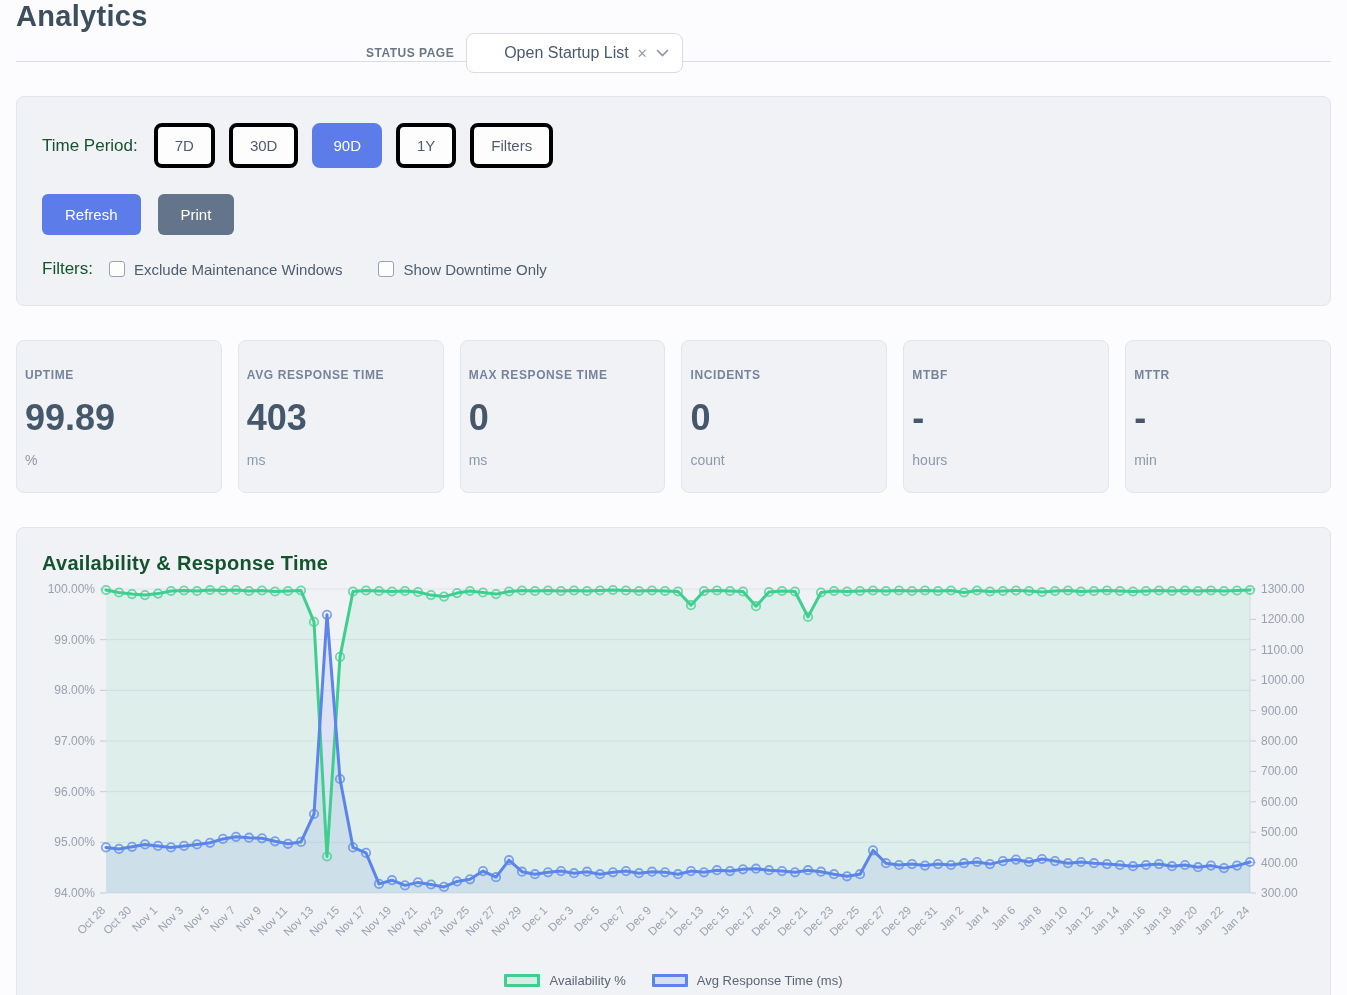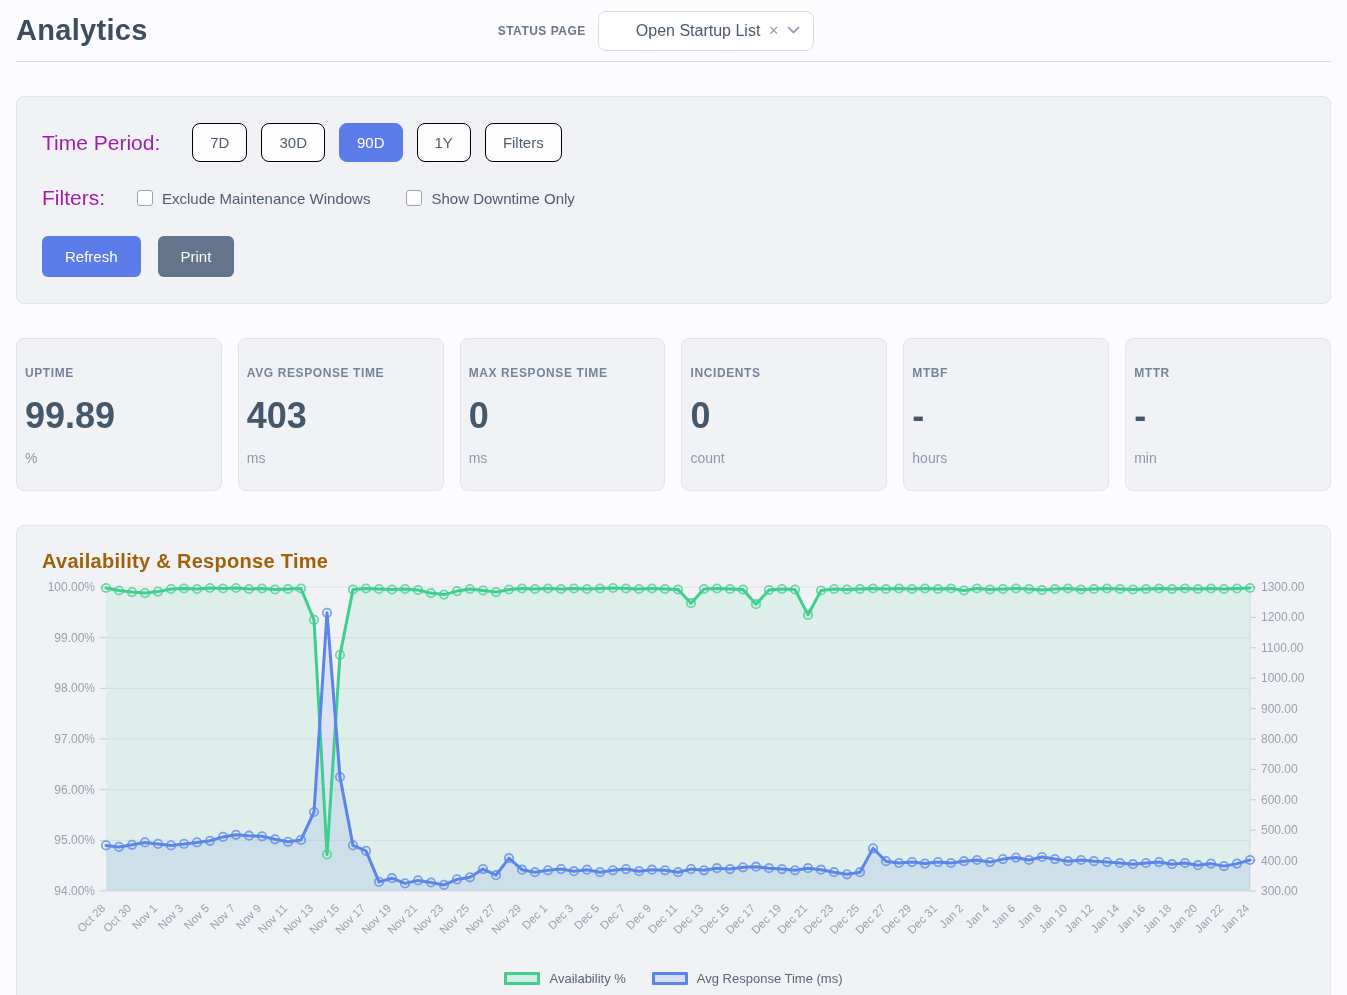--- a/index.html
+++ b/index.html
@@ -5,22 +5,23 @@
   * { box-sizing: border-box; margin: 0; padding: 0; }
   body {
     width: 1347px; height: 995px; margin: 0;
     background: #fcfcfe;
     font-family: "Liberation Sans", "DejaVu Sans", sans-serif;
     color: #45576a; overflow: hidden;
   }
   .page { padding: 0 16px; }
   
   .topbar {
-    display: flex; align-items: center; height: 62px;
+    display: flex; align-items: flex-start; height: 62px;
     border-bottom: 1px solid #d9dce3;
+    flex-direction: column;
   }
   .app-title {
     font-size: 29px; font-weight: 700; color: #3d4e5f; letter-spacing: .3px;
   }
   .status-group {
     display: flex; align-items: center; gap: 12px;
     margin-left: 350px;
   }
   .status-label {
     font-size: 12px; letter-spacing: .5px; color: #6b7687; font-weight: bold;
@@ -38,23 +39,23 @@
     background: #fdfdfe; border: 1px solid #8aa0c0; border-radius: 5px;
     padding: 8px 11px; font-size: 14px; color: #5c7598; cursor: pointer;
     font-family: inherit;
   }
   
   .panel {
     background: #f1f2f6; border: 1px solid #e3e5ec; border-radius: 8px;
   }
   .filter-panel { margin-top: 34px; padding: 26px 25px; }
   .row { display: flex; align-items: center; }
-  .row-label { font-size: 21px; color: #a21caf; margin-right: 32px; }
+  .row-label { font-size: 17px; color: #14532d; margin-right: 16px; }
   .pbtn {
-    background: #fdfdfe; border: 1px solid #000000; border-radius: 8px;
+    background: #fdfdfe; border: 4px solid #000000; border-radius: 8px;
     padding: 10px 17px; font-size: 15px; color: #4e5d6e; margin-right: 14px;
     cursor: pointer; font-family: inherit;
   }
   .pbtn.active { background: #5b7ce9; border-color: #5b7ce9; color: #fff; }
   .filters-row { margin-top: 24px; }
   .cb-wrap { display: flex; align-items: center; gap: 9px; margin-right: 36px; cursor: pointer; }
   .cb {
     width: 16px; height: 16px; border: 1.5px solid #98a2b3; border-radius: 3px;
     background: #fdfdfe; display: inline-block;
   }
@@ -70,21 +71,21 @@
   .cards { display: flex; gap: 16px; margin-top: 34px; }
   .card {
     flex: 1; text-align: left; padding: 27px 8px 24px;
     background: #f1f2f6; border: 1px solid #e3e5ec; border-radius: 8px;
   }
   .card .label { font-size: 12px; font-weight: bold; letter-spacing: .6px; color: #76849a; }
   .card .value { font-size: 36px; font-weight: 700; color: #45576a; margin: 15px 0 13px; }
   .card .unit  { font-size: 14px; color: #8c99ab; }
   
   .chart-panel { margin-top: 34px; padding: 24px 25px 16px; }
-  .chart-title { font-size: 20px; font-weight: 700; color: #a16207; letter-spacing: .3px; }
+  .chart-title { font-size: 20px; font-weight: 700; color: #14532d; letter-spacing: .3px; }
   .chart-wrap { }
   .legend { display: flex; justify-content: center; align-items: center; gap: 26px; margin-top: 2px; }
   .legend-item { display: flex; align-items: center; gap: 9px; }
   .legend-swatch { width: 36px; height: 13px; border: 3px solid #000; border-radius: 1px; }
   .legend-text { font-size: 13px; color: #5a6575; }
 </style>
 </head>
 <body>
 
 <div class="page">
@@ -105,34 +106,34 @@
 
   <div class="panel filter-panel">
     <div class="row">
       <span class="row-label">Time Period:</span>
       <button class="pbtn">7D</button>
       <button class="pbtn">30D</button>
       <button class="pbtn active">90D</button>
       <button class="pbtn">1Y</button>
       <button class="pbtn">Filters</button>
     </div>
+    <div class="row actions-row">
+      <button class="btn btn-primary">Refresh</button>
+      <button class="btn btn-slate">Print</button>
+    </div>
     <div class="row filters-row">
       <span class="row-label">Filters:</span>
       <span class="cb-wrap">
         <span class="cb"></span>
         <span class="cb-label">Exclude Maintenance Windows</span>
       </span>
       <span class="cb-wrap">
         <span class="cb"></span>
         <span class="cb-label">Show Downtime Only</span>
       </span>
-    </div>
-    <div class="row actions-row">
-      <button class="btn btn-primary">Refresh</button>
-      <button class="btn btn-slate">Print</button>
     </div>
   </div>
 
   <div class="cards">
     <div class="card">
       <div class="label">UPTIME</div>
       <div class="value">99.89</div>
       <div class="unit">%</div>
     </div>
     <div class="card">

